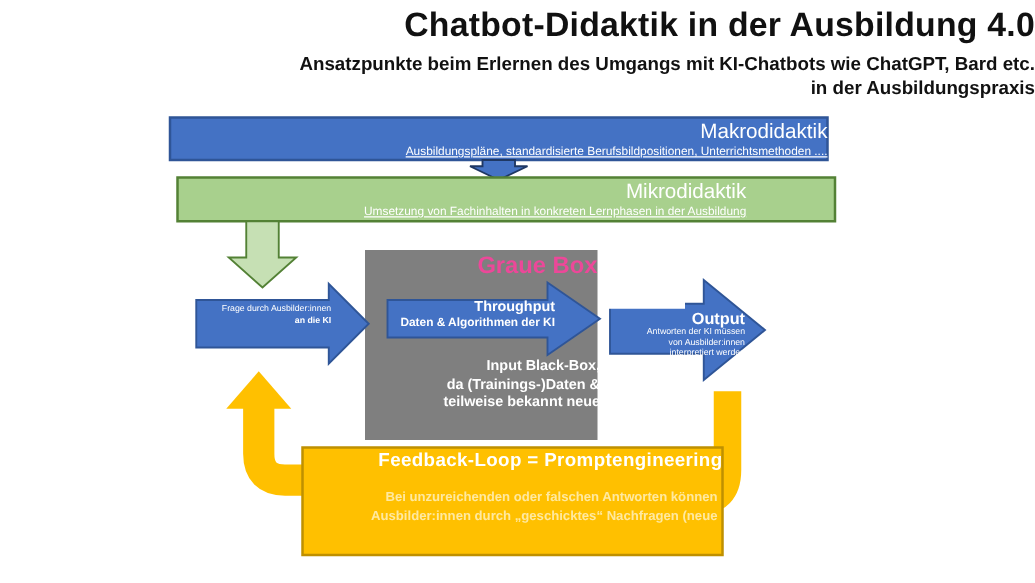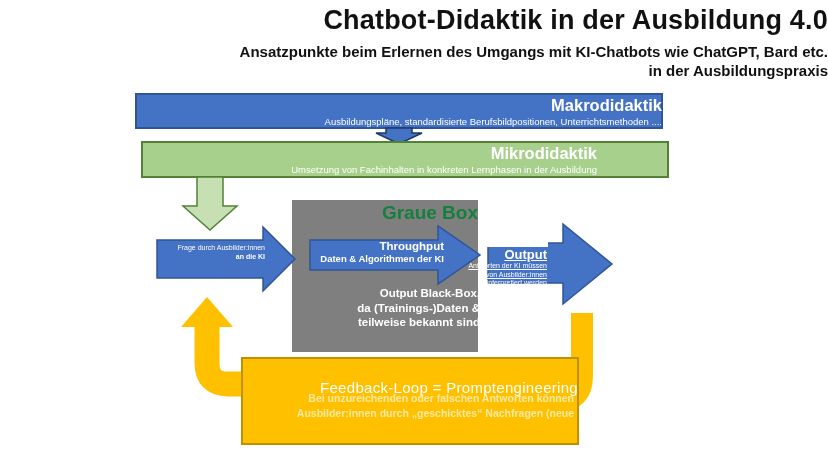--- a/index.html
+++ b/index.html
@@ -4,36 +4,36 @@
 <style>
   html,body{margin:0;padding:0;background:#fff;}
   #canvas{
     position:relative;width:828px;height:466px;background:#ffffff;
     font-family:"Liberation Sans",sans-serif;overflow:hidden;
   }
   #shapes{position:absolute;left:0;top:0;z-index:1;}
   .txt{position:absolute;z-index:3;text-align:right;}
   .page-title{left:0;top:5px;width:828px;font-size:27px;font-weight:800;color:#111;letter-spacing:.2px;}
   .page-subtitle{left:0;top:42px;width:828px;font-size:15px;font-weight:700;color:#111;line-height:19px;}
-  .box-title{color:#fff;font-weight:700;font-size:16.5px;}
-  .box-sub{color:#fff;font-size:9.5px;margin-top:1px;}
+  .box-title{color:#fff;font-weight:400;font-size:16.5px;}
+  .box-sub{color:#fff;font-size:9.5px;margin-top:1px;text-decoration:underline;}
   .makro-txt{left:136px;top:96px;width:526px;}
   .mikro-txt{left:142px;top:144px;width:455px;}
-  .graue-title{left:292px;top:202px;width:186px;font-size:19px;font-weight:800;color:#15803d;}
+  .graue-title{left:292px;top:202px;width:186px;font-size:19px;font-weight:800;color:#ec4899;}
   .tp-txt{left:304px;top:240px;width:140px;color:#fff;}
   .tp-title{display:block;font-size:11.5px;font-weight:700;}
   .tp-sub{display:block;font-size:9.5px;font-weight:700;margin-top:1px;}
   .graue-note{left:290px;top:286px;width:190px;color:#fff;font-size:11.5px;font-weight:700;line-height:14.5px;}
   .io-txt{color:#fff;}
   .io-title{display:block;font-size:13px;font-weight:800;}
   .io-line{display:block;font-size:7px;line-height:8.5px;}
   .io-line-b{display:block;font-size:7px;line-height:8.5px;font-weight:700;}
   .input-txt{left:155px;top:244px;width:110px;}
-  .output-txt{left:459px;top:247px;width:88px;text-decoration:underline;}
-  .fb-title{left:242px;top:379px;width:336px;font-size:15px;font-weight:400;color:#fff;letter-spacing:.3px;}
+  .output-txt{left:508px;top:247px;width:88px;}
+  .fb-title{left:242px;top:360px;width:336px;font-size:15px;font-weight:700;color:#fff;letter-spacing:.3px;}
   .fb-body{left:246px;top:391px;width:328px;font-size:10.5px;font-weight:700;color:#FFE9A0;line-height:15px;}
   .note-line{display:block;}
 </style>
 </head>
 <body>
 
 <div id="canvas">
 
   <svg id="shapes" width="828" height="466" viewBox="0 0 828 466">
 
@@ -78,23 +78,23 @@
     <div class="box-title">Mikrodidaktik</div>
     <div class="box-sub">Umsetzung von Fachinhalten in konkreten Lernphasen in der Ausbildung</div>
   </div>
 
   <div class="txt graue-title">Graue Box</div>
   <div class="txt tp-txt">
     <span class="tp-title">Throughput</span>
     <span class="tp-sub">Daten &amp; Algorithmen der KI</span>
   </div>
   <div class="txt graue-note">
-    <span class="note-line">Output Black-Box,</span>
+    <span class="note-line">Input Black-Box,</span>
     <span class="note-line">da (Trainings-)Daten  &amp;</span>
-    <span class="note-line">teilweise bekannt sind</span>
+    <span class="note-line">teilweise bekannt neue</span>
   </div>
 
   <div class="txt io-txt input-txt">
     <span class="io-line">Frage durch Ausbilder:innen</span>
     <span class="io-line-b">an die KI</span>
   </div>
 
   <div class="txt io-txt output-txt">
     <span class="io-title">Output</span>
     <span class="io-line">Antworten der KI müssen</span>

